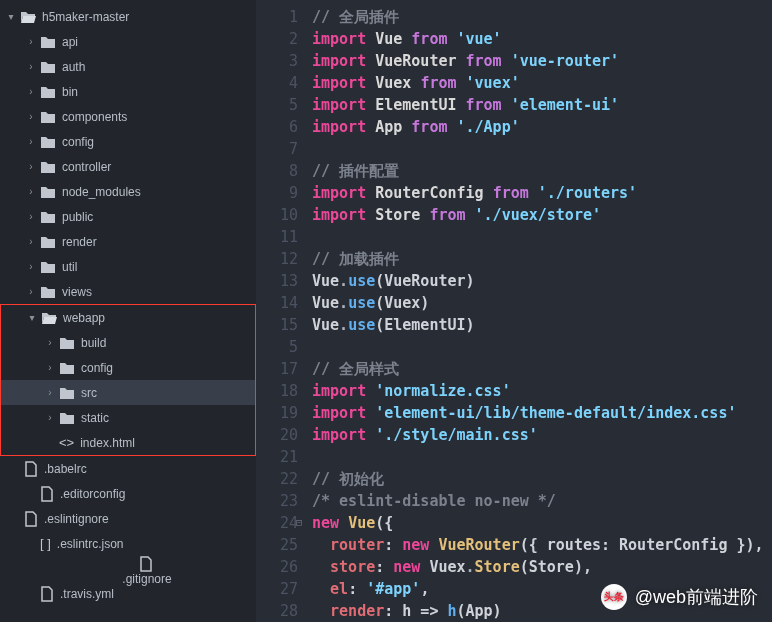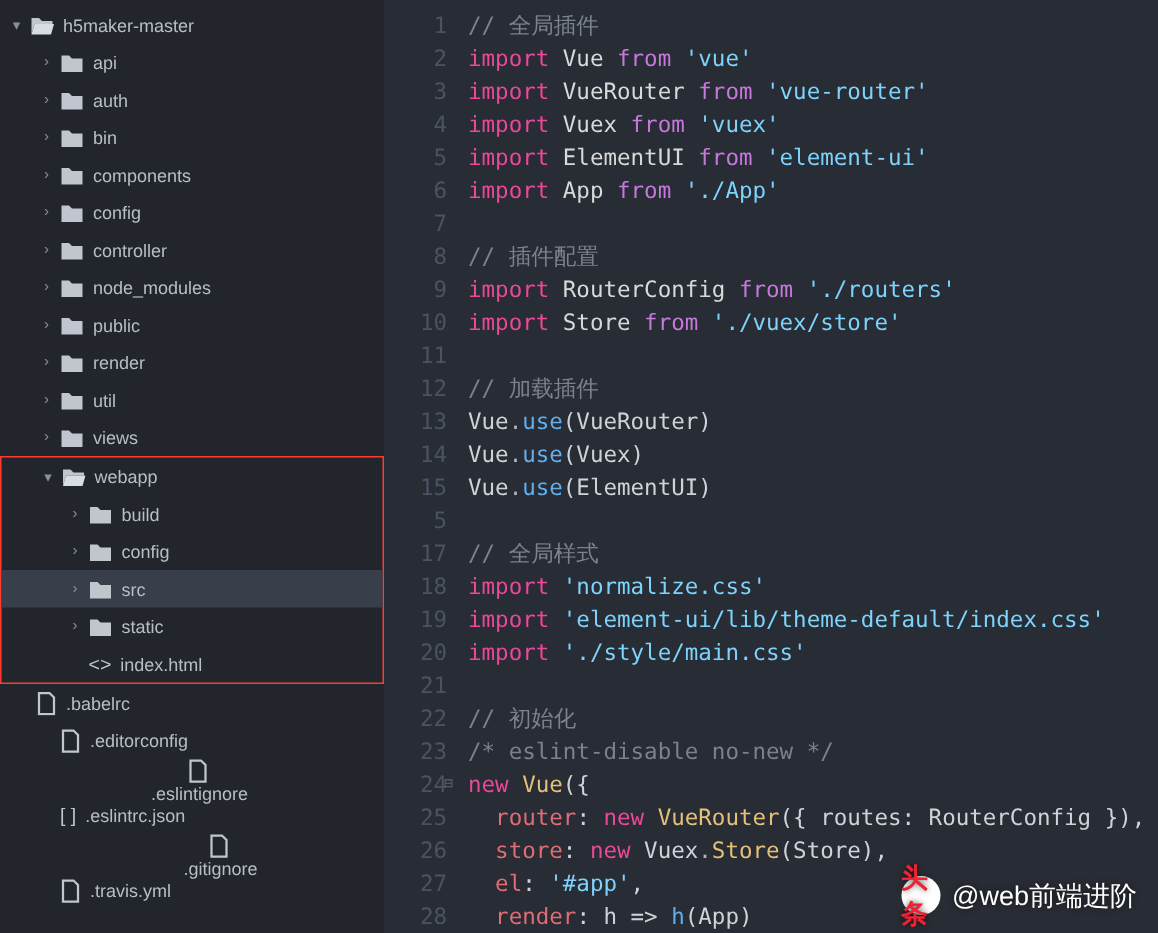--- a/index.html
+++ b/index.html
@@ -8,35 +8,35 @@
 .tree-item { display:flex; align-items:center; height:25px; cursor:pointer; color:#b8bec7; }
 .tree-item.active { background:#383e4a; }
 .chev { width:10px; text-align:center; color:#8a8f98; font-size:10px; }
 .ficon { margin:0 6px 0 4px; display:flex; align-items:center; }
 .ficon svg { display:block; }
 .fname { font-size:12px; }
 .highlight-box { border:1px solid #ff3b30; }
 .editor { flex:1; display:flex; background:#282c34; font-family:Consolas,Menlo,monospace; font-size:15px; line-height:22px; }
 .gutter { width:52px; text-align:right; color:#4b5363; padding:6px 10px 0 0; user-select:none; }
 .gutter .ln { height:22px; }
-.code { padding:6px 0 0 4px; white-space:pre; position:relative; }
+.code { padding:6px 0 0 4px; white-space:pre; position:relative;font-weight:bold; }
 .code .cl { height:22px; }
 .code .fold { position:absolute; left:-12px; color:#5c6370; font-size:10px; }
 .tok-comment { color:#7b828d; }
 .tok-keyword { color:#ec4899;text-align:center; }
 .tok-from { color:#c678dd; }
 .tok-ident { color:#d9d9d9; }
 .tok-string { color:#7dd3fc; }
 .tok-punct { color:#abb2bf; }
 .tok-func { color:#61afef; }
 .tok-prop { color:#e06c75; }
 .tok-plain { color:#cfd3d9; }
 .tok-this { color:#e5c07b; }
 .watermark { position:absolute; bottom:12px; right:14px; display:flex; align-items:center; gap:8px; color:#fff; font-family:"Microsoft YaHei",sans-serif; font-size:18px; font-weight:500; text-shadow:0 0 4px rgba(0,0,0,.6); }
-.wm-logo { width:26px; height:26px; border-radius:50%; background:#fff; color:#e23; font-size:18px; font-weight:bold; display:flex; align-items:center; justify-content:center; }
+.wm-logo { width:26px; height:26px; border-radius:50%; background:#fff; color:#e23; font-size:10px; font-weight:bold; display:flex; align-items:center; justify-content:center; }
 </style>
 </head>
 <body>
 
 <div class="sidebar">
   <div id="tree-root">
       <div class="tree-item" style="padding-left: 6px;">
         <span class="chev">▾</span>
         <span class="ficon">
           <svg width="16" height="14" viewBox="0 0 16 14">
@@ -215,21 +215,21 @@
       </div>
       <div class="tree-item" style="padding-left: 26px;">
         <span class="chev"></span>
         <span class="ficon">
           <svg width="14" height="16" viewBox="0 0 14 16">
             <path fill="none" stroke="#c0c5ce" stroke-width="1.5" d="M2 1h7l3 3v11H2z"></path>
           </svg>
         </span>
         <span class="fname">.editorconfig</span>
       </div>
-      <div class="tree-item" style="padding-left: 10px; flex-direction: column;">
+      <div class="tree-item" style="padding-left: 10px;">
         <span class="chev"></span>
         <span class="ficon">
           <svg width="14" height="16" viewBox="0 0 14 16">
             <path fill="none" stroke="#c0c5ce" stroke-width="1.5" d="M2 1h7l3 3v11H2z"></path>
           </svg>
         </span>
         <span class="fname">.eslintignore</span>
       </div>
       <div class="tree-item" style="padding-left: 26px;">
         <span class="chev"></span>

